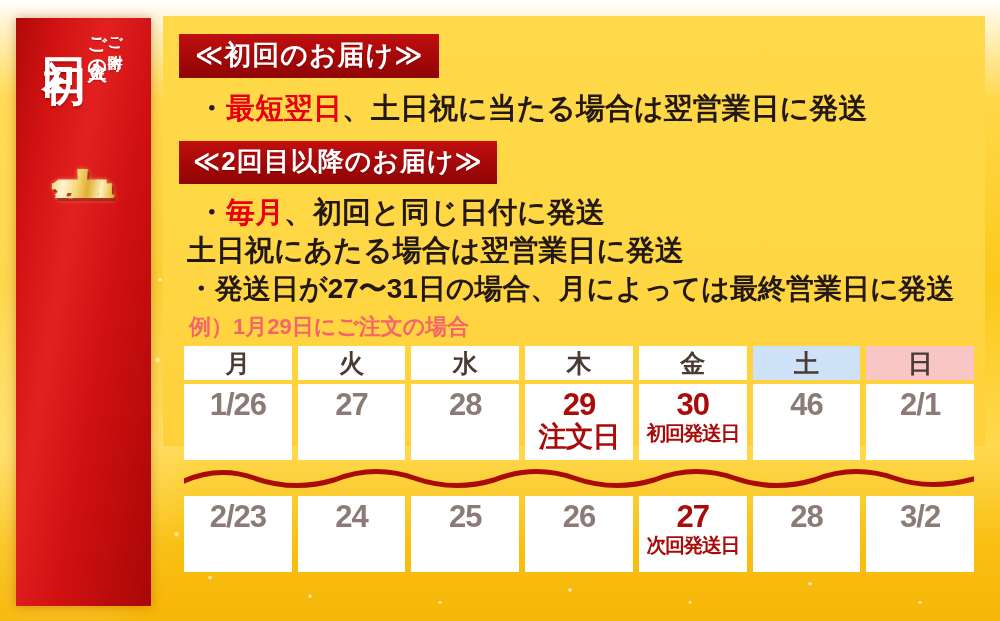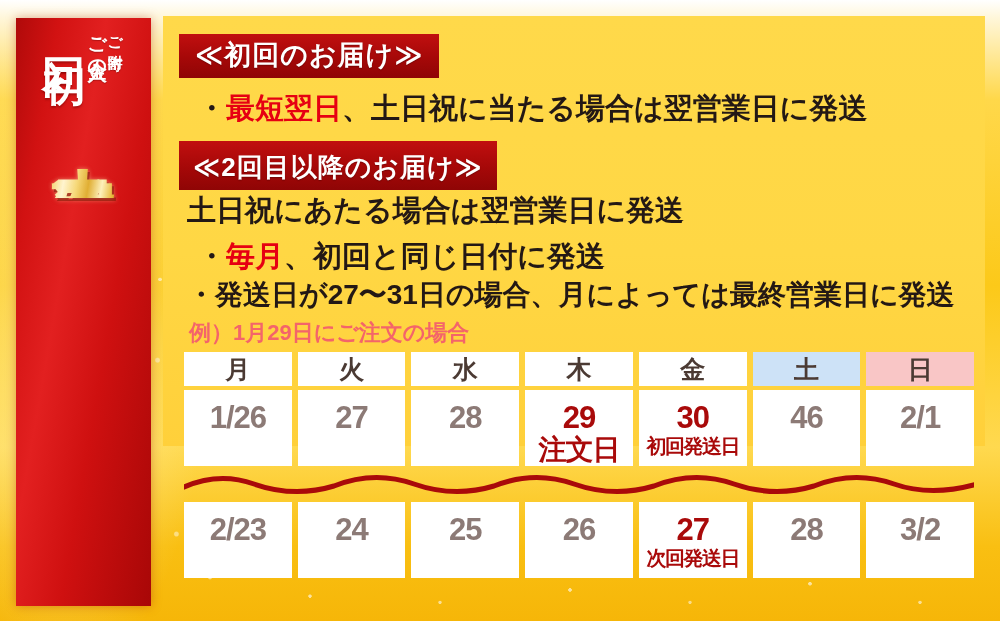--- a/index.html
+++ b/index.html
@@ -93,21 +93,21 @@
   }
 
   
   .chip{
     display:inline-block;
     background:linear-gradient(180deg,#c10f0f 0%, #a50808 55%, #8f0505 100%);
     color:#fff;font-weight:bold;letter-spacing:1px;
     padding:6px 16px 8px 16px;font-size:27px;line-height:1.12;
     text-shadow:0 1px 1px rgba(60,0,0,.4);
   }
-  .chip.second{font-size:26px;padding:12px 14px 8px 14px;}
+  .chip.second{font-size:26px;padding:6px 14px 8px 14px;}
 
   .line{
     color:#231815;font-weight:bold;font-size:29px;line-height:1.26;
     letter-spacing:0px;white-space:nowrap;
   }
   .line.l1{margin:12px 0 0 18px;}
   .line.l2{margin:10px 0 0 18px;}
   .line.l3{margin:2px 0 0 8px;}
   .line.l4{margin:2px 0 0 8px;font-size:28px;}
   .hl{color:#e60012;}
@@ -121,21 +121,21 @@
   .cal-row{display:grid;grid-template-columns:repeat(7,1fr);gap:6px;}
   .cal-row.head{margin-bottom:4px;}
   .hcell{
     height:34px;background:#ffffff;display:flex;align-items:center;justify-content:center;
     color:#4b3a33;font-weight:bold;font-size:25px;
   }
   .hcell.sat{background:#cde2f7;}
   .hcell.sun{background:#f9c6c6;}
   .dcell{
     height:76px;background:#ffffff;display:flex;flex-direction:column;
-    align-items:center;justify-content:flex-start;padding-top:12px;box-sizing:border-box;
+    align-items:center;justify-content:flex-start;padding-top:5px;box-sizing:border-box;
   }
   .dnum{font-weight:bold;font-size:31px;line-height:1.05;color:#8c7a76;letter-spacing:-1px;}
   .dcell.mark .dnum{color:#a90a0a;}
   .dlabel{font-weight:bold;font-size:28px;line-height:1.1;color:#a90a0a;letter-spacing:-1px;white-space:nowrap;}
   .dlabel.tight{font-size:20px;letter-spacing:-1.5px;text-align:center;}
 
   .wave-wrap{height:36px;margin:0 0 0 0;position:relative;}
   .wave-wrap svg{display:block;width:100%;height:36px;}
 </style>
 </head>
@@ -160,24 +160,24 @@
 
     <div>
       <span class="chip">≪初回のお届け≫</span>
       <div class="line l1">
         <span>・</span><span class="hl">最短翌日</span><span>、土日祝に当たる場合は翌営業日に発送</span>
       </div>
     </div>
 
     <div style="margin-top:14px;">
       <span class="chip second">≪2回目以降のお届け≫</span>
-      <div class="line l3">土日祝にあたる場合は翌営業日に発送</div>
       <div class="line l2">
         <span>・</span><span class="hl">毎月</span><span>、初回と同じ日付に発送</span>
       </div>
+      <div class="line l3">土日祝にあたる場合は翌営業日に発送</div>
       <div class="line l4">
         <span>・</span><span>発送日が27〜31日の場合、月によっては最終営業日に発送</span>
       </div>
     </div>
 
     <div class="eg">例）1月29日にご注文の場合</div>
 
     <div class="cal">
 
       <div class="cal-row head">

